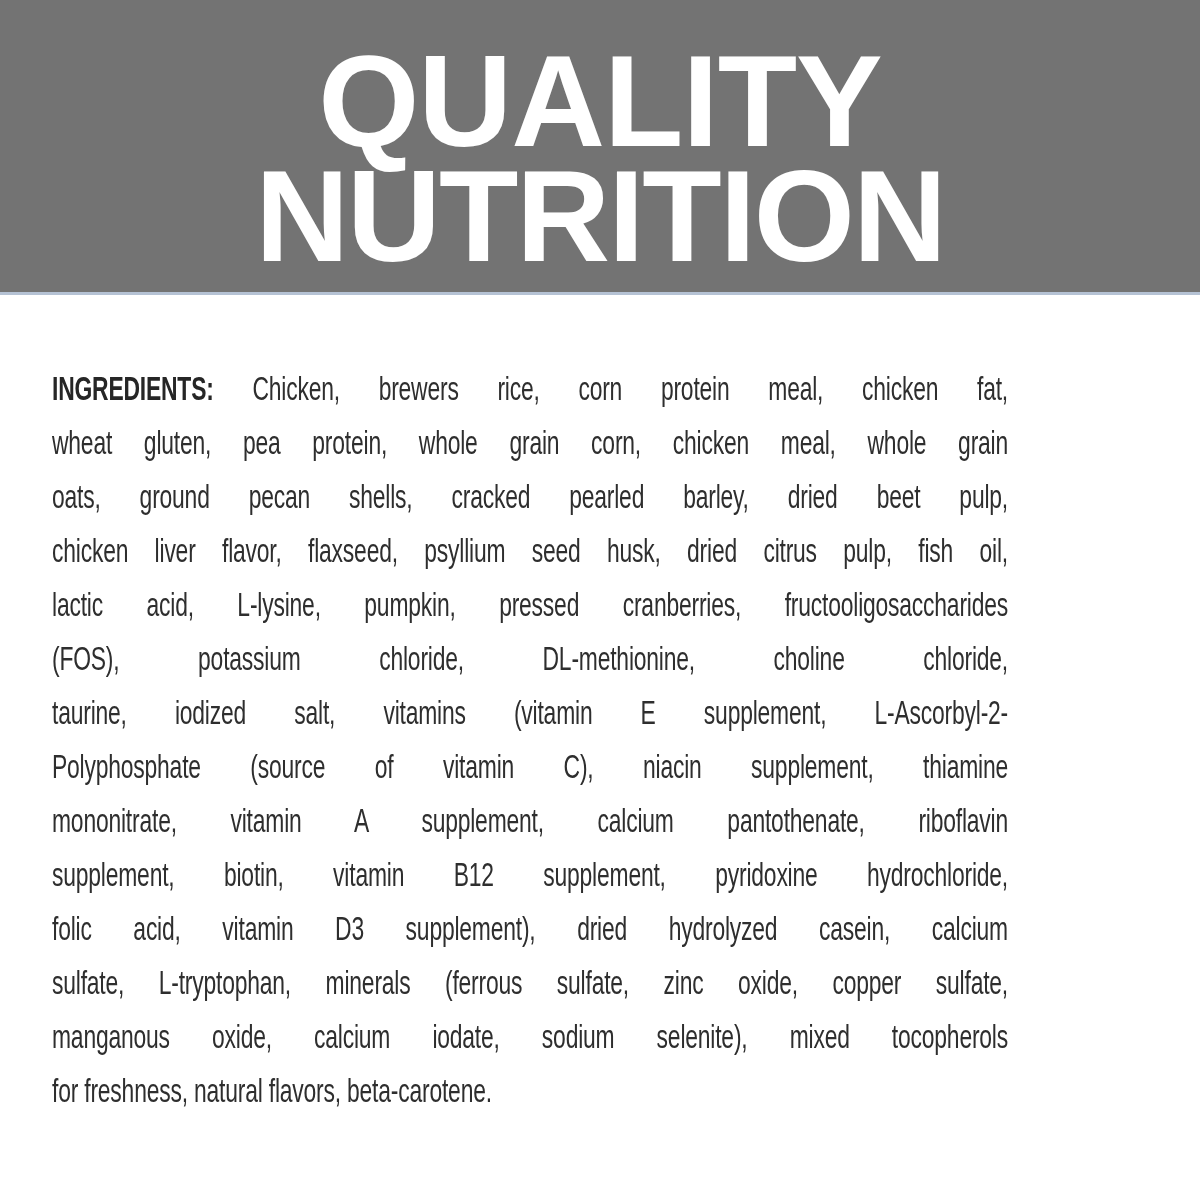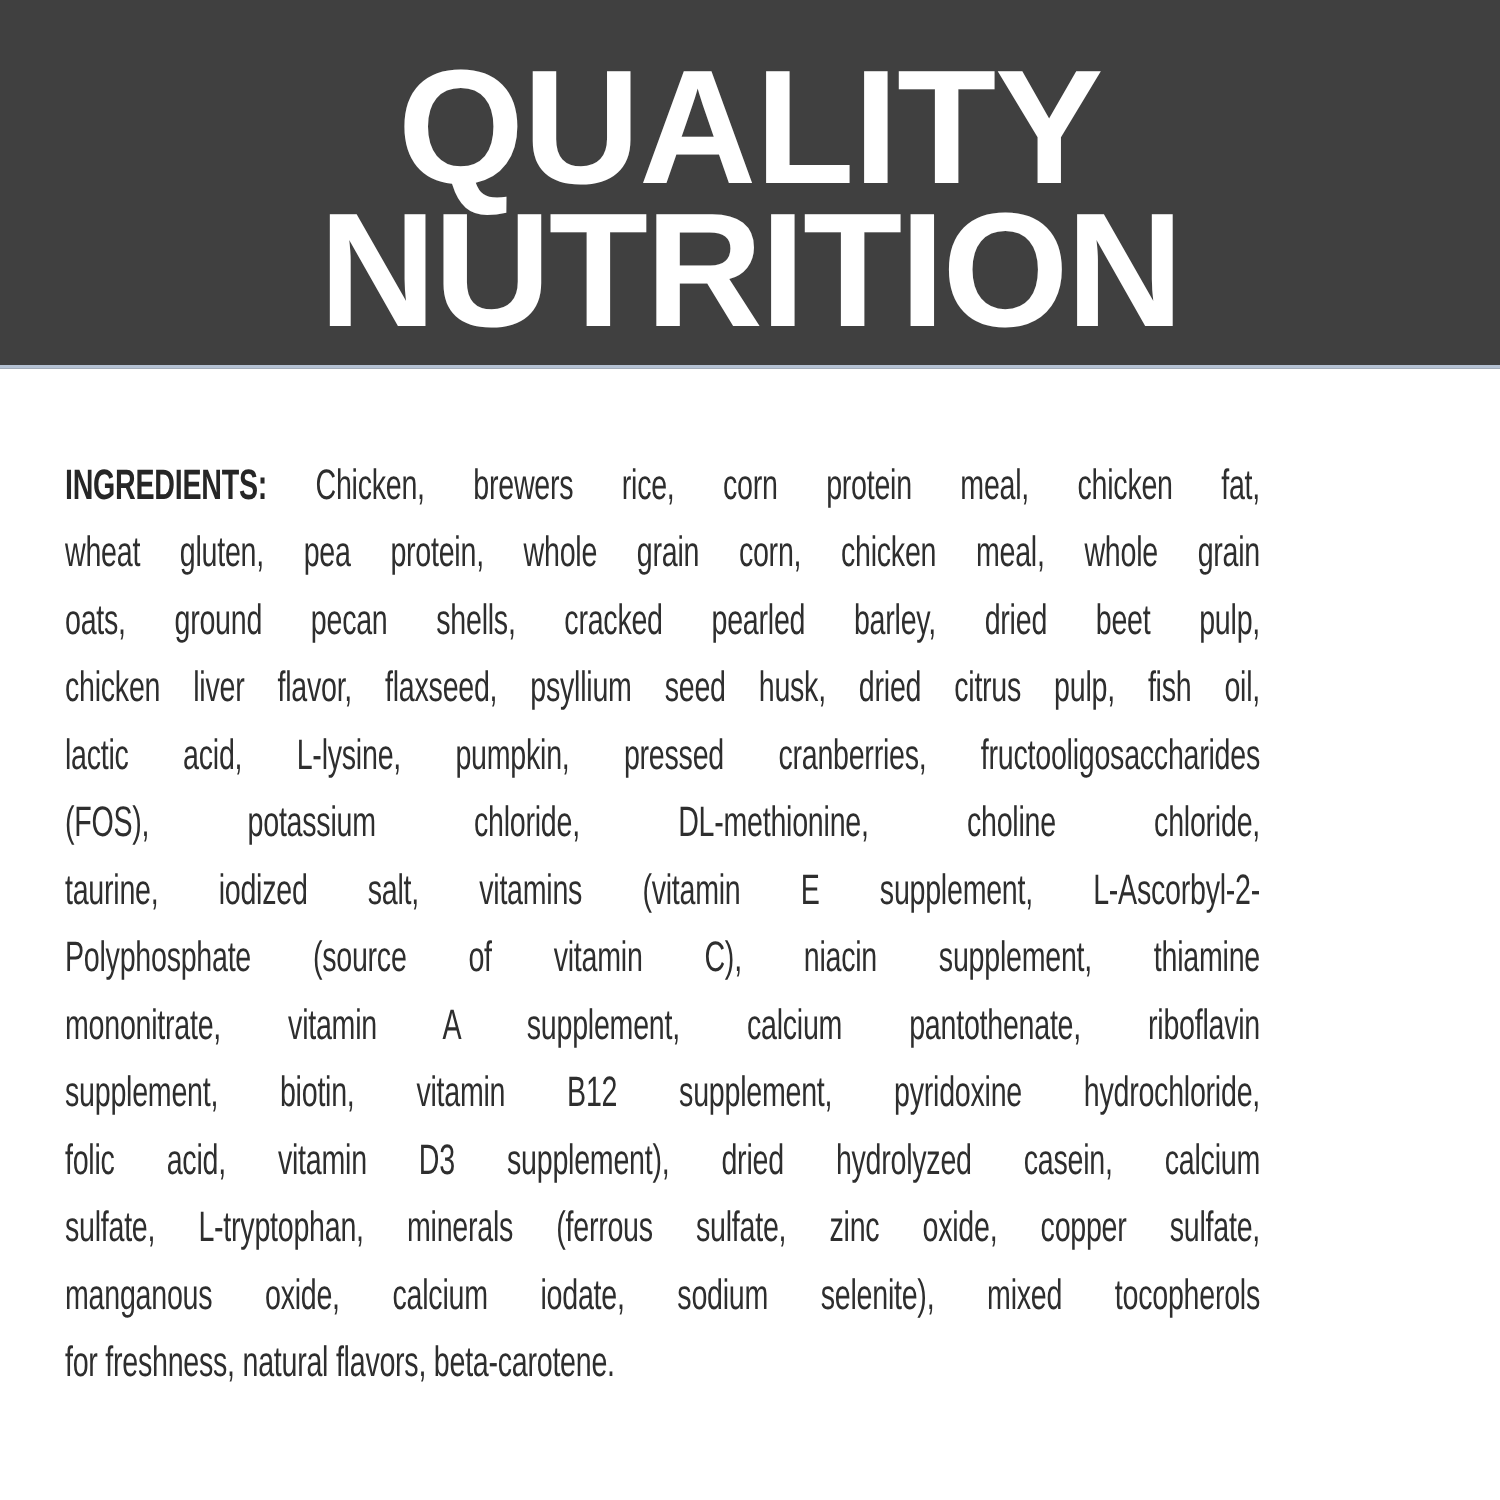--- a/index.html
+++ b/index.html
@@ -6,21 +6,21 @@
   html, body {
     width: 1200px; height: 1200px;
     background: #ffffff;
     font-family: "Liberation Sans", sans-serif;
     overflow: hidden;
   }
   
   .banner {
     width: 1200px;
     height: 295px;
-    background: #404040;
+    background: #737373;
     border-bottom: 3px solid #b5c2d4;
   }
   .banner-title {
     padding-top: 44px;
     text-align: center;
     color: #ffffff;
     font-weight: bold;
     font-size: 130px;
     line-height: 115px;
     letter-spacing: -1px;

